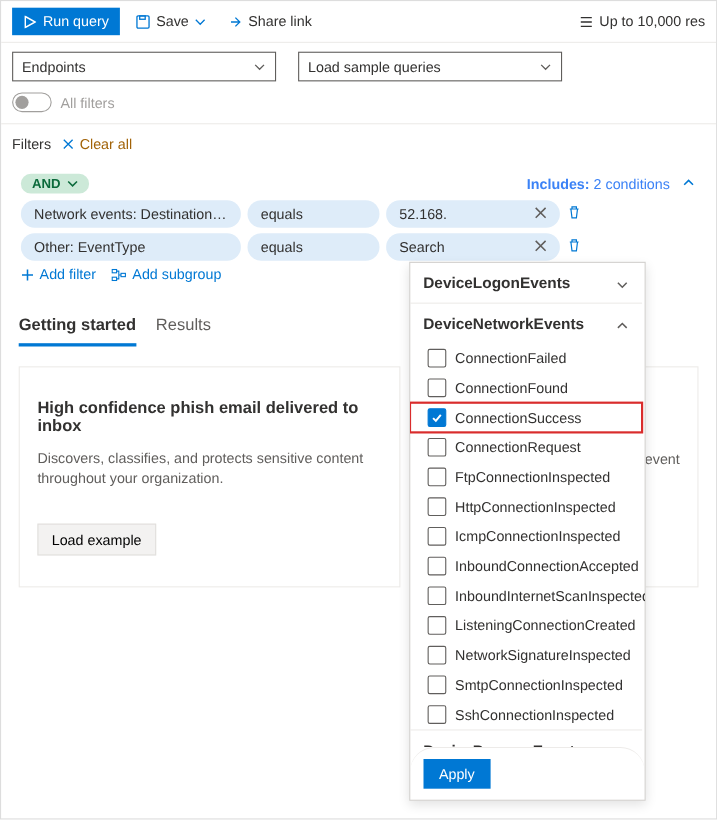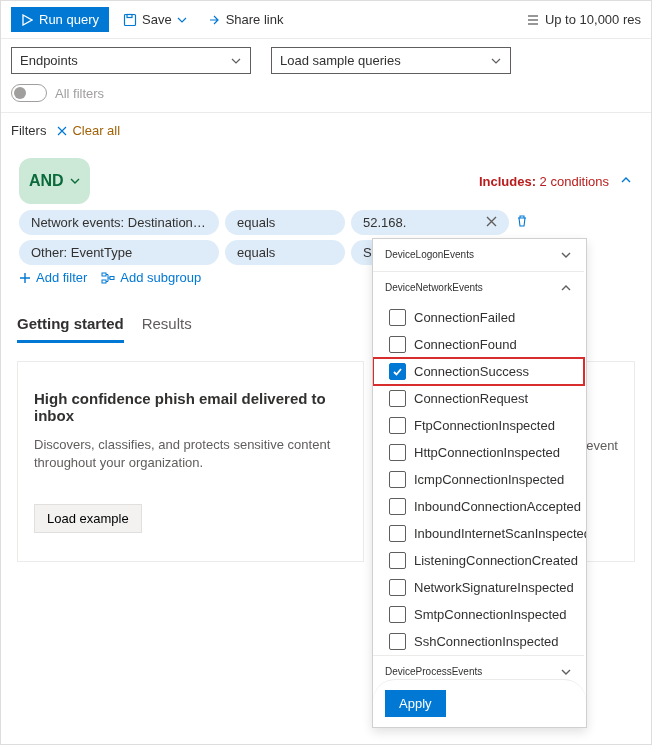--- a/index.html
+++ b/index.html
@@ -20,23 +20,23 @@
 .allfilters-row { display: flex; align-items: center; gap: 8px; padding: 2px 10px 10px; border-bottom: 1px solid #edebe9; }
 .switch { width: 36px; height: 18px; border-radius: 9px; border: 1px solid #a19f9d; position: relative; background: #fff; cursor: pointer; }
 .switch::after { content: ""; position: absolute; left: 2px; top: 2px; width: 12px; height: 12px; border-radius: 50%; background: #a19f9d; }
 .muted { color: #a19f9d; }
 
 .filterbar { display: flex; align-items: center; gap: 10px; padding: 10px 10px 6px; }
 .link { color: #a16207; cursor: pointer; display: inline-flex; align-items: center; gap: 4px; }
 
 .group { margin: 6px 10px; border-radius: 4px; padding: 8px 8px 10px; position: relative; }
 .group-head { display: flex; align-items: center; justify-content: space-between; margin-bottom: 6px; }
-.and-pill { background: #cce9d8; color: #0b6a3b; border-radius: 12px; padding: 14px 10px; font-weight: 600; font-size: 16px; display: inline-flex; align-items: center; gap: 6px; }
+.and-pill { background: #cce9d8; color: #0b6a3b; border-radius: 12px; padding: 2px 10px; font-weight: 600; font-size: 12px; display: inline-flex; align-items: center; gap: 6px; }
 .and-pill svg { stroke: #0b6a3b; }
-.includes { color: #b91c1c; font-size: 13px; display: flex; align-items: center; gap: 10px; }
+.includes { color: #3b82f6; font-size: 13px; display: flex; align-items: center; gap: 10px; }
 .includes svg { stroke: #0078d4; }
 
 .cond-row { display: flex; align-items: center; gap: 6px; margin-bottom: 5px; }
 .pill { background: #deecf9; border-radius: 14px; padding: 5px 12px; font-size: 13px; white-space: nowrap; overflow: hidden; text-overflow: ellipsis; }
 .pill-field { width: 200px; }
 .pill-op { width: 120px; }
 .pill-val { width: 158px; display: flex; align-items: center; justify-content: space-between; gap: 6px; }
 .pill-val .xicon { cursor: pointer; }
 .trash { cursor: pointer; color: #0078d4; }
 
@@ -49,21 +49,21 @@
 
 .cards { display: flex; gap: 14px; padding: 18px 16px; }
 .card { border: 1px solid #edebe9; padding: 28px 16px; flex: 1; display: flex; flex-direction: column; gap: 12px; min-height: 190px; }
 .card h3 { font-size: 15px; font-weight: 600; }
 .card p { color: #605e5c; font-size: 13px; line-height: 1.4; }
 .btn-secondary { background: #f3f2f1; border: 1px solid #e1dfdd; padding: 6px 12px; align-self: flex-start; cursor: pointer; font-size: 13px; margin-top: auto; }
 
 .dropdown { position: absolute; top: 238px; left: 372px; width: 215px; background: #fff; border: 1px solid #d2d0ce; box-shadow: 0 4px 10px rgba(0,0,0,0.12); display: flex; flex-direction: column; }
 .dd-body { max-height: 440px; overflow-y: auto; padding-right: 2px; }
 .dd-section { border-bottom: 1px solid #edebe9; }
-.dd-section-head { display: flex; align-items: flex-start; justify-content: space-between; padding: 10px 12px; font-weight: 400; font-size: 10px; cursor: pointer; }
+.dd-section-head { display: flex; align-items: flex-end; justify-content: space-between; padding: 10px 12px; font-weight: 700; font-size: 14px; cursor: pointer; }
 .dd-section-head svg { stroke: #605e5c; }
 .dd-item { display: flex; align-items: center; gap: 8px; padding: 5px 12px 5px 16px; cursor: pointer; font-size: 13px; }
 .dd-item .chk { width: 17px; height: 17px; border: 1px solid #605e5c; border-radius: 2px; flex-shrink: 0; display: flex; align-items: center; justify-content: center; }
 .dd-item.checked .chk { background: #0078d4; border-color: #0078d4; }
 .dd-item.checked .chk svg { stroke: #fff; }
 .dd-item.highlighted { outline: 2px solid #d92c2c; outline-offset: -1px; }
 .dd-footer { padding: 10px 12px; border-top: 1px solid #edebe9; border-radius: 22px; }
 .dd-apply { background: #0078d4; color: #fff; border: none; padding: 6px 14px; font-size: 13px; cursor: pointer; }
 
 .dd-body::-webkit-scrollbar { width: 10px; }

